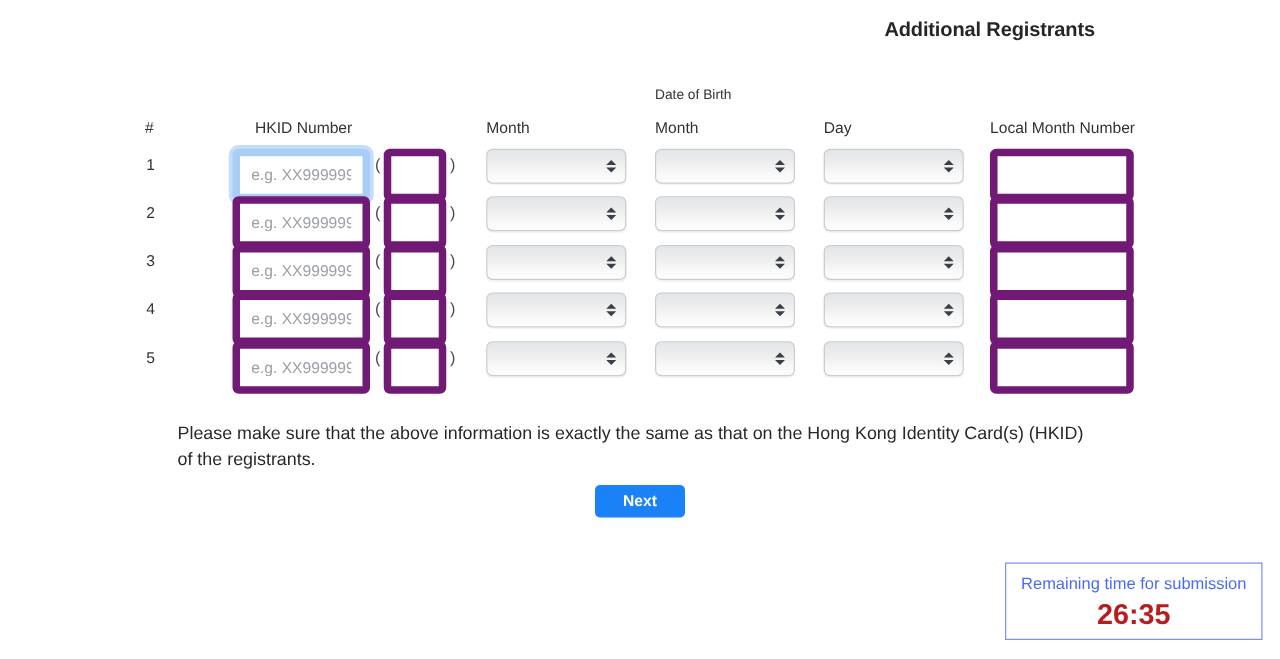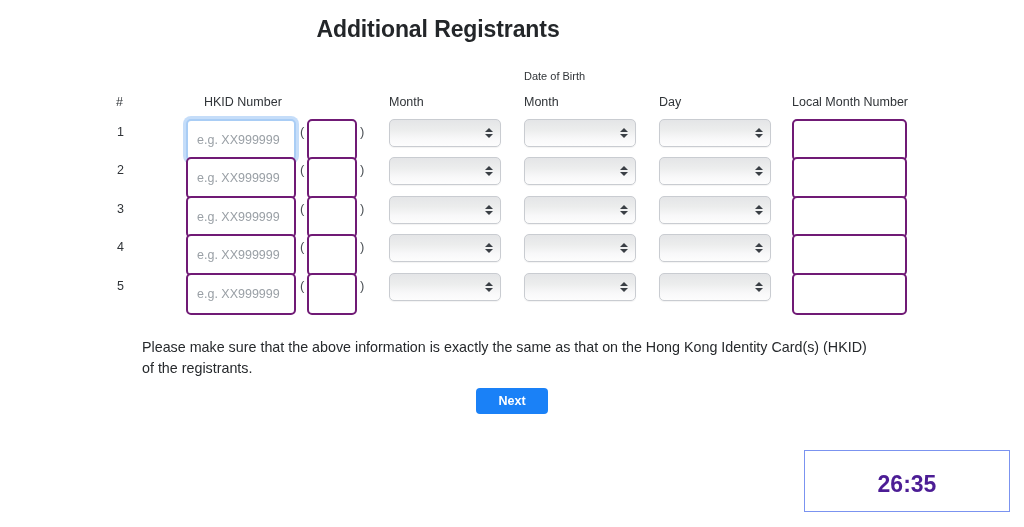--- a/index.html
+++ b/index.html
@@ -16,22 +16,22 @@
     color: #2b2f33;
     overflow: hidden;
   }
 
   
   .page-title {
     position: absolute;
     top: 16px;
     left: 0;
     width: 876px;
-    text-align: center;
-    font-size: 23px;
+    text-align: right;
+    font-size: 16px;
     font-weight: bold;
     letter-spacing: -0.1px;
     color: #232629;
   }
 
   
   .form-area {
     position: absolute;
     top: 70px;
     left: 0;
@@ -78,21 +78,21 @@
   .reg-row > * { position: absolute; }
 
   .row-index {
     left: 117px;
     top: 8px;
     font-size: 12.5px;
     color: #303438;
   }
 
   .txt-input {
-    border: 2px solid #701a75;
+    border: 6px solid #701a75;
     border-radius: 5px;
     background: #ffffff;
     font-family: "Liberation Sans", sans-serif;
     font-size: 12.5px;
     color: #14532d;
     padding: 0 9px;
     height: 42px;
     outline: none;
     -webkit-appearance: none;
     appearance: none;
@@ -204,23 +204,23 @@
     padding-top: 7px;
   }
   .timer-label {
     font-size: 13.2px;
     color: #4a6cf3;
     line-height: 17px;
   }
   .timer-value {
     font-size: 23px;
     font-weight: bold;
-    color: #4c1d95;
+    color: #b91c1c;
     line-height: 28px;
-    margin-top: 12px;
+    margin-top: 2px;
   }
 </style>
 </head>
 <body>
 
 <div class="page-title">Additional Registrants</div>
 
 <div class="form-area">
 
   <div class="dob-group-label">Date of Birth</div>
@@ -336,14 +336,15 @@
         <input type="text" class="txt-input mobile-input" placeholder="" style="">
       </div>
     </div>
 </div>
 
 <div class="notice">Please make sure that the above information is exactly the same as that on the Hong Kong Identity Card(s) (HKID) of the registrants.</div>
 
 <button class="next-btn">Next</button>
 
 <div class="timer-box">
+  <div class="timer-label">Remaining time for submission</div>
   <div class="timer-value">26:35</div>
 </div>
 
 </body></html>

